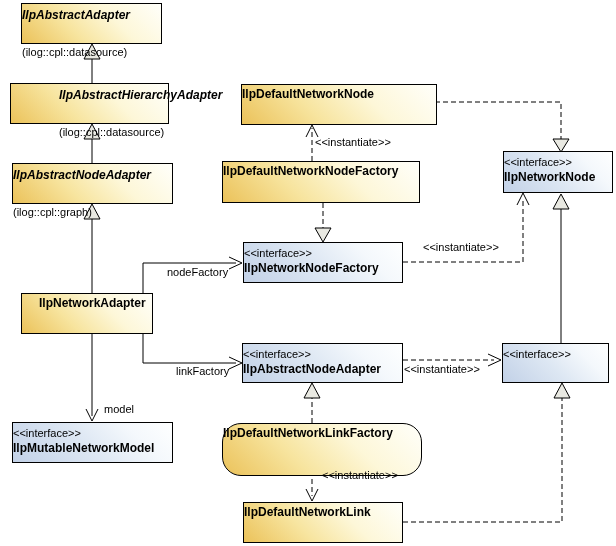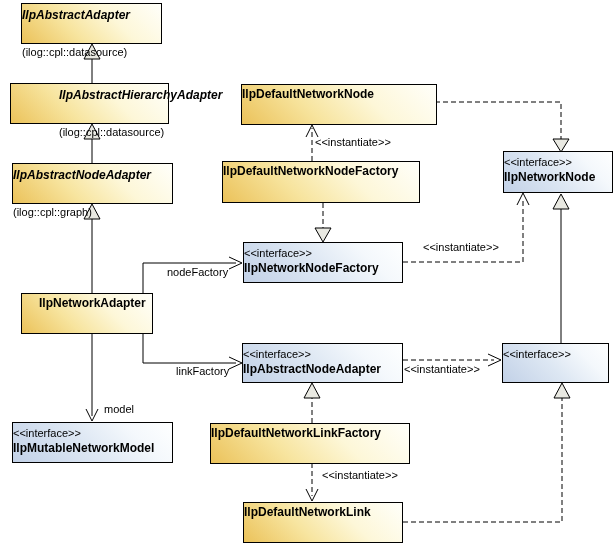--- a/index.html
+++ b/index.html
@@ -129,21 +129,21 @@
   <div class="box blue pad4" style="left:243px;top:242px;width:160px;height:41px;">
     <span class="stereo">&lt;&lt;interface&gt;&gt;</span>
     <span class="cls-name">IlpNetworkNodeFactory</span>
   </div>
 
   <div class="box blue pad4" style="left:242px;top:343px;width:161px;height:40px;">
     <span class="stereo">&lt;&lt;interface&gt;&gt;</span>
     <span class="cls-name">IlpAbstractNodeAdapter</span>
   </div>
 
-  <div class="box yellow pad2" style="left:210px;top:423px;width:200px;height:41px;">
+  <div class="box yellow pad2" style="left:222px;top:423px;width:200px;height:53px;border-radius:19px;">
     <span class="cls-name">IlpDefaultNetworkLinkFactory</span>
   </div>
 
   <div class="box yellow pad2" style="left:243px;top:502px;width:160px;height:41px;">
     <span class="cls-name">IlpDefaultNetworkLink</span>
   </div>
 
   <div class="box blue pad4" style="left:503px;top:151px;width:110px;height:42px;">
     <span class="stereo">&lt;&lt;interface&gt;&gt;</span>
     <span class="cls-name">IlpNetworkNode</span>

